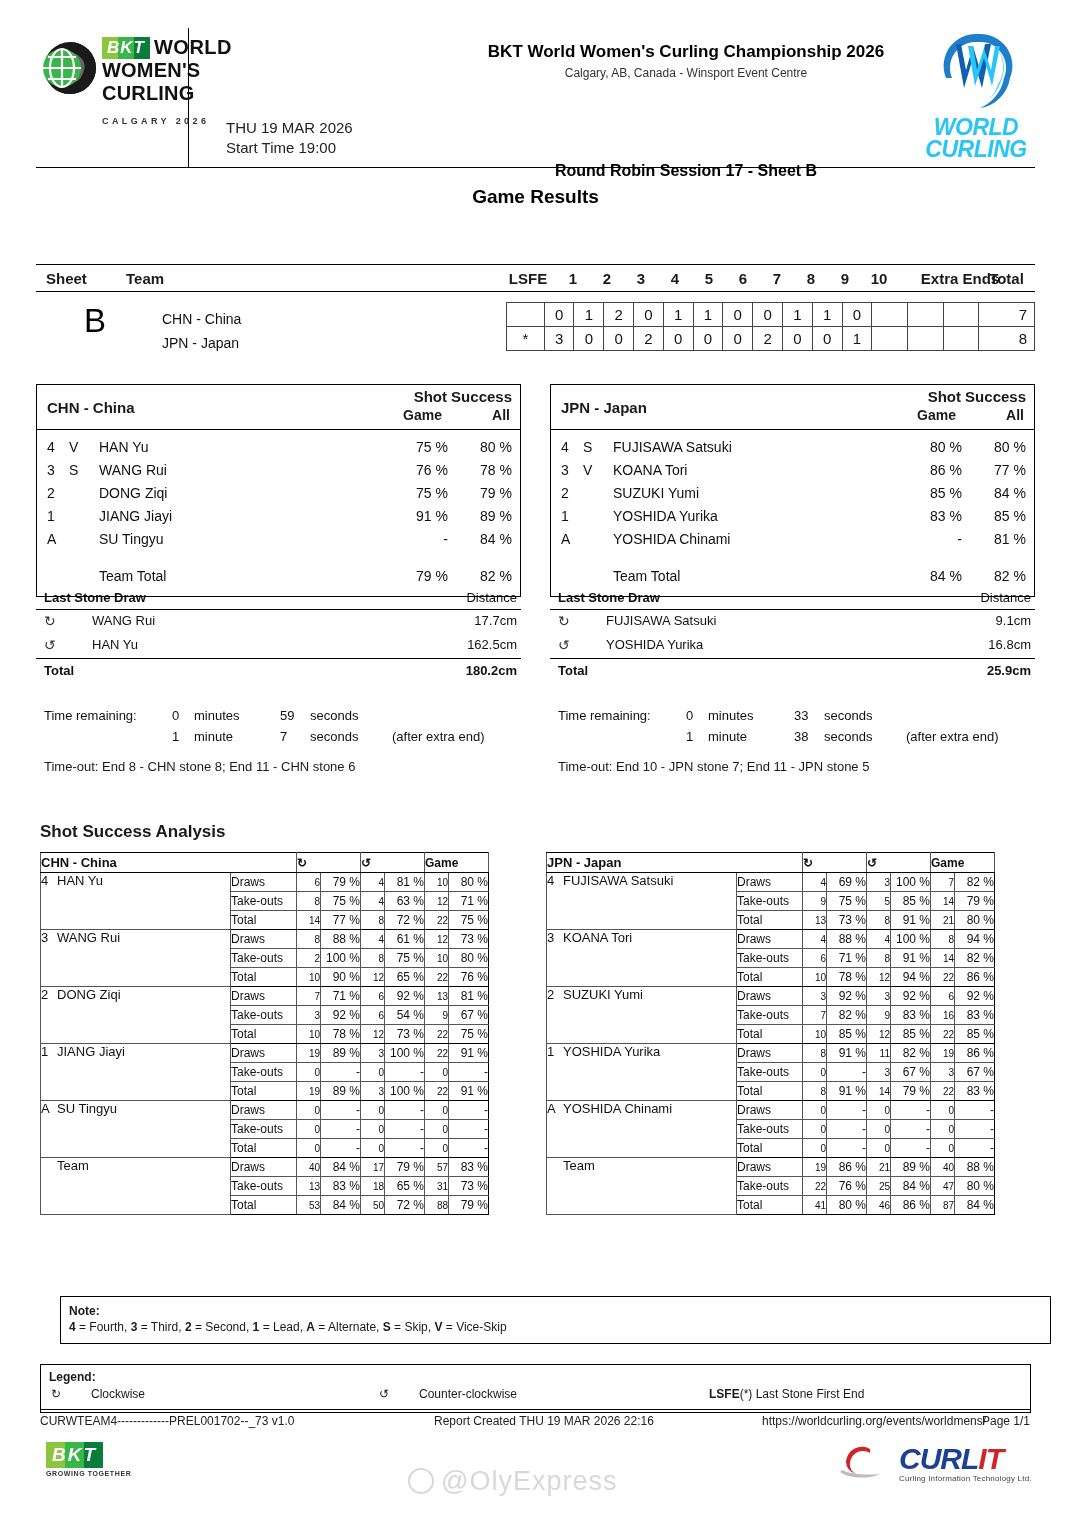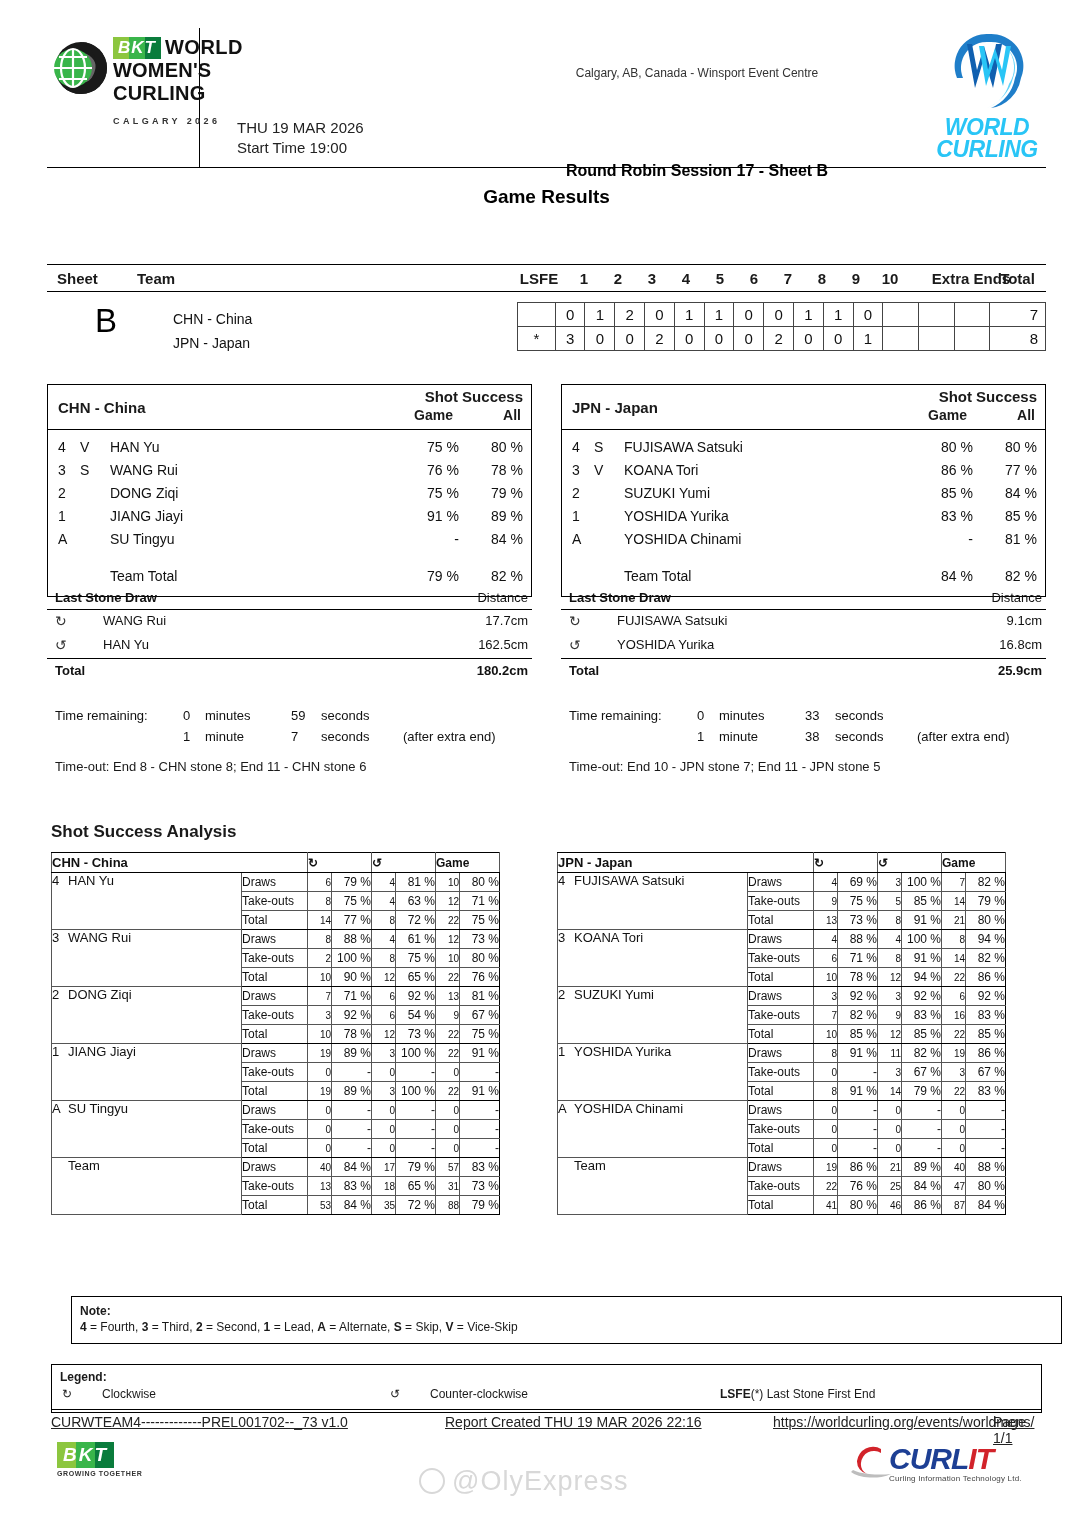--- a/index.html
+++ b/index.html
@@ -5,21 +5,21 @@
   * { box-sizing: border-box; }
   html, body { margin:0; padding:0; }
   body {
     width:1071px; height:1515px;
     background:#ffffff;
     font-family:"Liberation Sans", sans-serif;
     color:#1a1a1a;
     position:relative;
     overflow:hidden;
   }
-  .page { position:absolute; left:11px; top:0; width:1036px; height:1515px; }
+  .page { position:absolute; left:0; top:0; width:1036px; height:1515px; }
 
   
   .header { position:absolute; left:36px; top:28px; width:999px; height:140px; }
   .hdr-rule { position:absolute; left:0; top:139px; width:999px; height:1px; background:#000; }
   .hdr-vrule { position:absolute; left:152px; top:0px; width:1px; height:140px; background:#000; }
 
   .bkt-logo { position:absolute; left:6px; top:8px; width:200px; height:70px; }
   .bkt-globe { position:absolute; left:0; top:4px; width:56px; height:56px; }
   .bkt-text { position:absolute; left:60px; top:0px; }
   .bkt-row1 { display:flex; align-items:center; gap:4px; }
@@ -156,21 +156,21 @@
   .legend-row { position:relative; height:19px; margin-top:3px; }
   .legend-row .i1 { position:absolute; left:2px; }
   .legend-row .t1 { position:absolute; left:42px; }
   .legend-row .i2 { position:absolute; left:330px; }
   .legend-row .t2 { position:absolute; left:370px; }
   .legend-row .t3 { position:absolute; left:660px; }
   .legend-row .t3 b { font-weight:bold; }
 
   
   .foot-rule { position:absolute; left:40px; top:1409px; width:991px; height:1px; background:#000; }
-  .foot { position:absolute; top:1414px; font-size:14px; color:#222;text-decoration:underline; }
+  .foot { position:absolute; top:1414px; font-size:12px; color:#222; }
   .foot-l { left:40px; }
   .foot-c { left:434px; }
   .foot-r { left:762px; }
   .foot-p { left:982px; }
 
   .bkt-foot { position:absolute; left:46px; top:1442px; width:90px; height:40px; }
   .bkt-foot .bbadge {
     background:linear-gradient(90deg,#8cc63f 0%, #8cc63f 33%, #39b54a 33%, #39b54a 66%, #0a7c3c 66%);
     color:#fff; font-weight:bold; font-size:19px; padding:2px 6px; letter-spacing:2px; font-style:italic;
     display:inline-block;
@@ -212,20 +212,21 @@
       <div class="bkt-text">
         <div class="bkt-row1">
           <span class="bkt-badge">BKT</span>
           <span class="bkt-world">WORLD</span>
         </div>
         <div class="bkt-row2">WOMEN'S CURLING</div>
         <div class="bkt-row3">CALGARY 2026</div>
       </div>
     </div>
 
+    <div class="evt-title">BKT World Women's Curling Championship 2026</div>
     <div class="evt-sub">Calgary, AB, Canada - Winsport Event Centre</div>
     <div class="evt-date">
       <div>THU 19 MAR 2026</div>
       <div>Start Time 19:00</div>
     </div>
     <div class="evt-session">Round Robin Session 17 - Sheet B</div>
 
     <div class="wc-logo">
       <svg viewBox="0 0 120 90" width="120" height="90">
         <path d="M30 52 a32 32 0 0 1 32 -44 a32 32 0 0 1 32 44 a36 36 0 0 1 -30 30 a40 40 0 0 0 24 -30 a26 26 0 0 0 -26 -36 a26 26 0 0 0 -26 36 Z" fill="#1f7ec9"></path>
@@ -656,21 +657,21 @@
           <td class="cpct">83 %</td>
           <td class="cnum sep">18</td>
           <td class="cpct">65 %</td>
           <td class="cnum sep">31</td>
           <td class="cpct sep">73 %</td>
         </tr>
         <tr class="r grpend">
           <td class="clabel">Total</td>
           <td class="cnum sep">53</td>
           <td class="cpct">84 %</td>
-          <td class="cnum sep">35</td>
+          <td class="cnum sep">50</td>
           <td class="cpct">72 %</td>
           <td class="cnum sep">88</td>
           <td class="cpct sep">79 %</td>
         </tr>
       </tbody>
     </table>
   <table class="ssa ssa-right" id="ssa-1">
       <tbody>
         <tr class="hdr">
           <td class="ssa-teamname" colspan="2">JPN - Japan</td>
@@ -874,21 +875,21 @@
   <div class="bkt-foot">
     <span class="bbadge">BKT</span>
     <div class="gt">GROWING TOGETHER</div>
   </div>
 
   <div class="curlit">
     <svg class="curlit-swoosh" viewBox="0 0 46 40">
       <path d="M32 5 a16 16 0 0 0 -24 12 a13 13 0 0 0 10 13 a11 11 0 0 1 -6 -11 a13 13 0 0 1 20 -10 Z" fill="#d2232a"></path>
       <path d="M2 28 a24 10 0 0 0 40 2 a30 8 0 0 1 -38 -4 Z" fill="#bdbdbd"></path>
     </svg>
-    <div style="margin-left:38px;">
+    <div style="margin-left:59px;">
       <span class="c1">CURL</span><span class="c1 c2">IT</span>
       <div class="sub">Curling Information Technology Ltd.</div>
     </div>
   </div>
 
   <div class="watermark">
     <span class="wb"></span><span>@OlyExpress</span>
   </div>
 
 </div>

